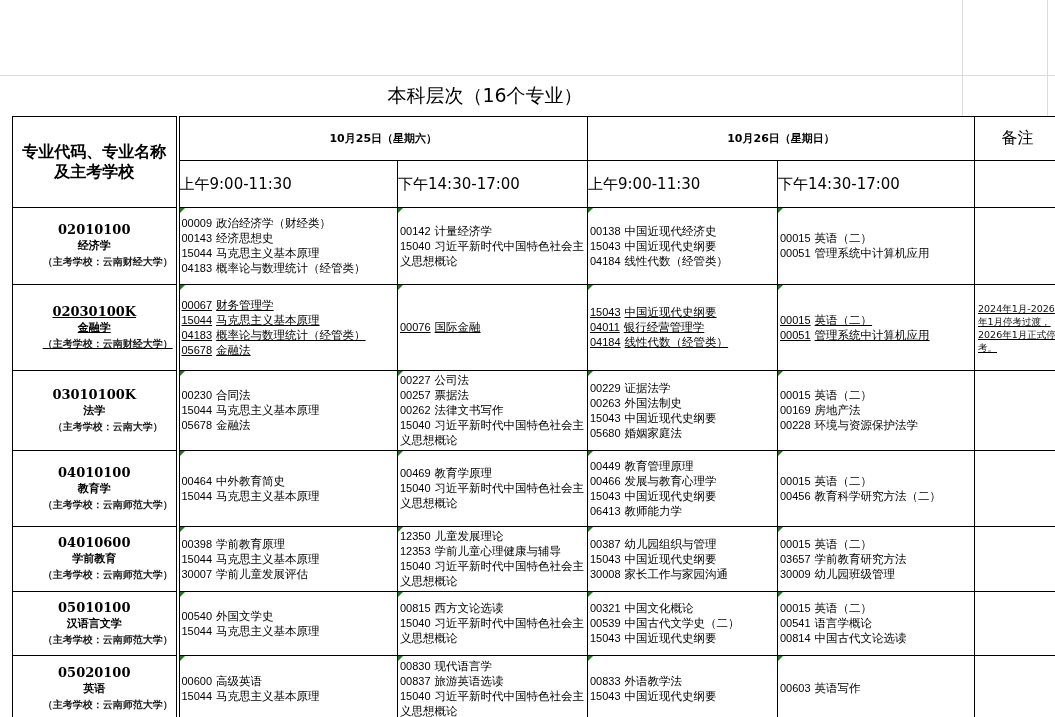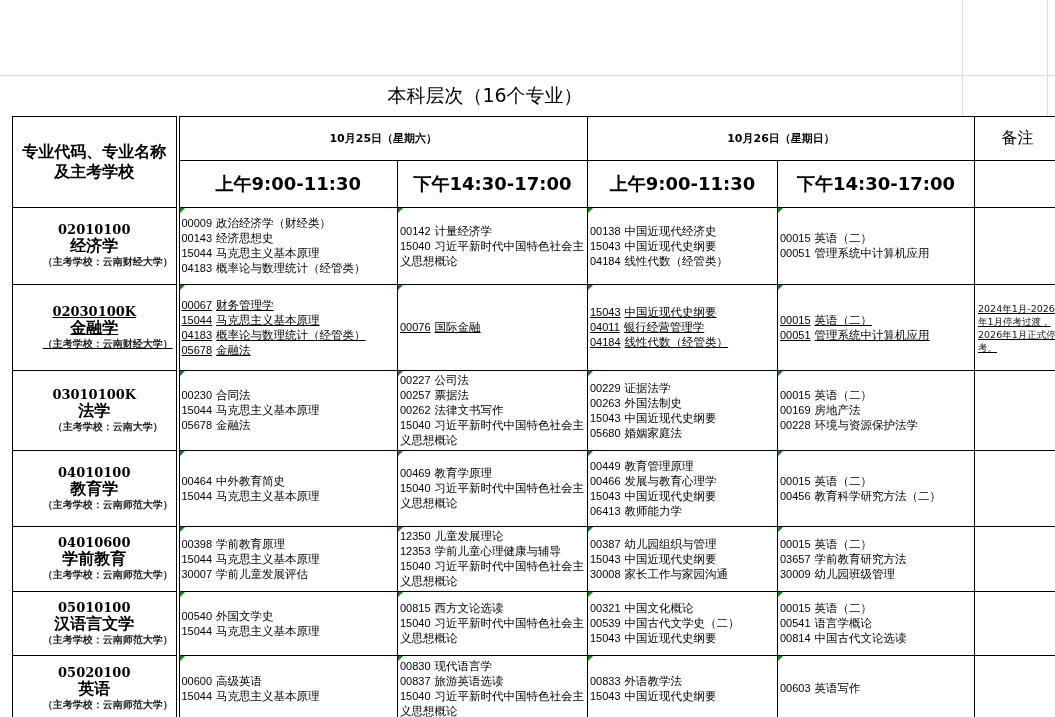--- a/index.html
+++ b/index.html
@@ -11,25 +11,25 @@
   .title { position: absolute; left: 0; top: 0; width: 962px; height: 75px;
            display: flex; align-items: center; justify-content: center;
            font-size: 27px; letter-spacing: 0.5px; }
   .subtitle { position: absolute; left: 4px; top: 75px; width: 962px; height: 42px;
               display: flex; align-items: center; justify-content: center; font-size: 19px; }
   table.sched { position: absolute; left: 12px; top: 116px; border-collapse: collapse;
                 table-layout: fixed; width: 1048px; }
   table.sched td { border: 1.5px solid #000; padding: 0; vertical-align: middle; position: relative; }
   table.sched td.major { border-right: 4px double #000; text-align: center; }
   .hdr-date { font-size: 11px; font-weight: bold; text-align: center; height: 43px; }
-  .hdr-time { font-size: 18px; font-weight: bold; text-align: center; height: 46px; }
+  .hdr-time { font-size: 15px; font-weight: normal; text-align: left; height: 46px; }
   .hdr-major { font-size: 16px; font-weight: bold; text-align: center; line-height: 20px; }
   .hdr-note { font-size: 16px; text-align: center; }
   .m-code { font-family: "DejaVu Serif", "Liberation Serif", serif; font-weight: bold; font-size: 13px; line-height: 16px; }
-  .m-name { font-weight: bold; font-size: 16px; line-height: 16px; }
+  .m-name { font-weight: bold; font-size: 11px; line-height: 16px; }
   .m-school { font-weight: bold; font-size: 10px; line-height: 16px; color: #222; padding-left: 27px; }
   .cell-courses { font-size: 11.5px; line-height: 15px; padding: 0 2px 0 2px !important; text-align: left; }
   .course { display: block; white-space: normal; }
   .course .code { font-family: "Liberation Sans", sans-serif; font-size: 11px; margin-right: 4px; }
   .tri { position: absolute; left: 0; top: 0; width: 0; height: 0;
          border-top: 5px solid #1f7a1f; border-right: 5px solid transparent; }
   .note-cell { font-size: 9.5px; line-height: 13px; padding: 16px 3px !important; color: #111; text-align: left; }
 </style>
 </head>
 <body>

